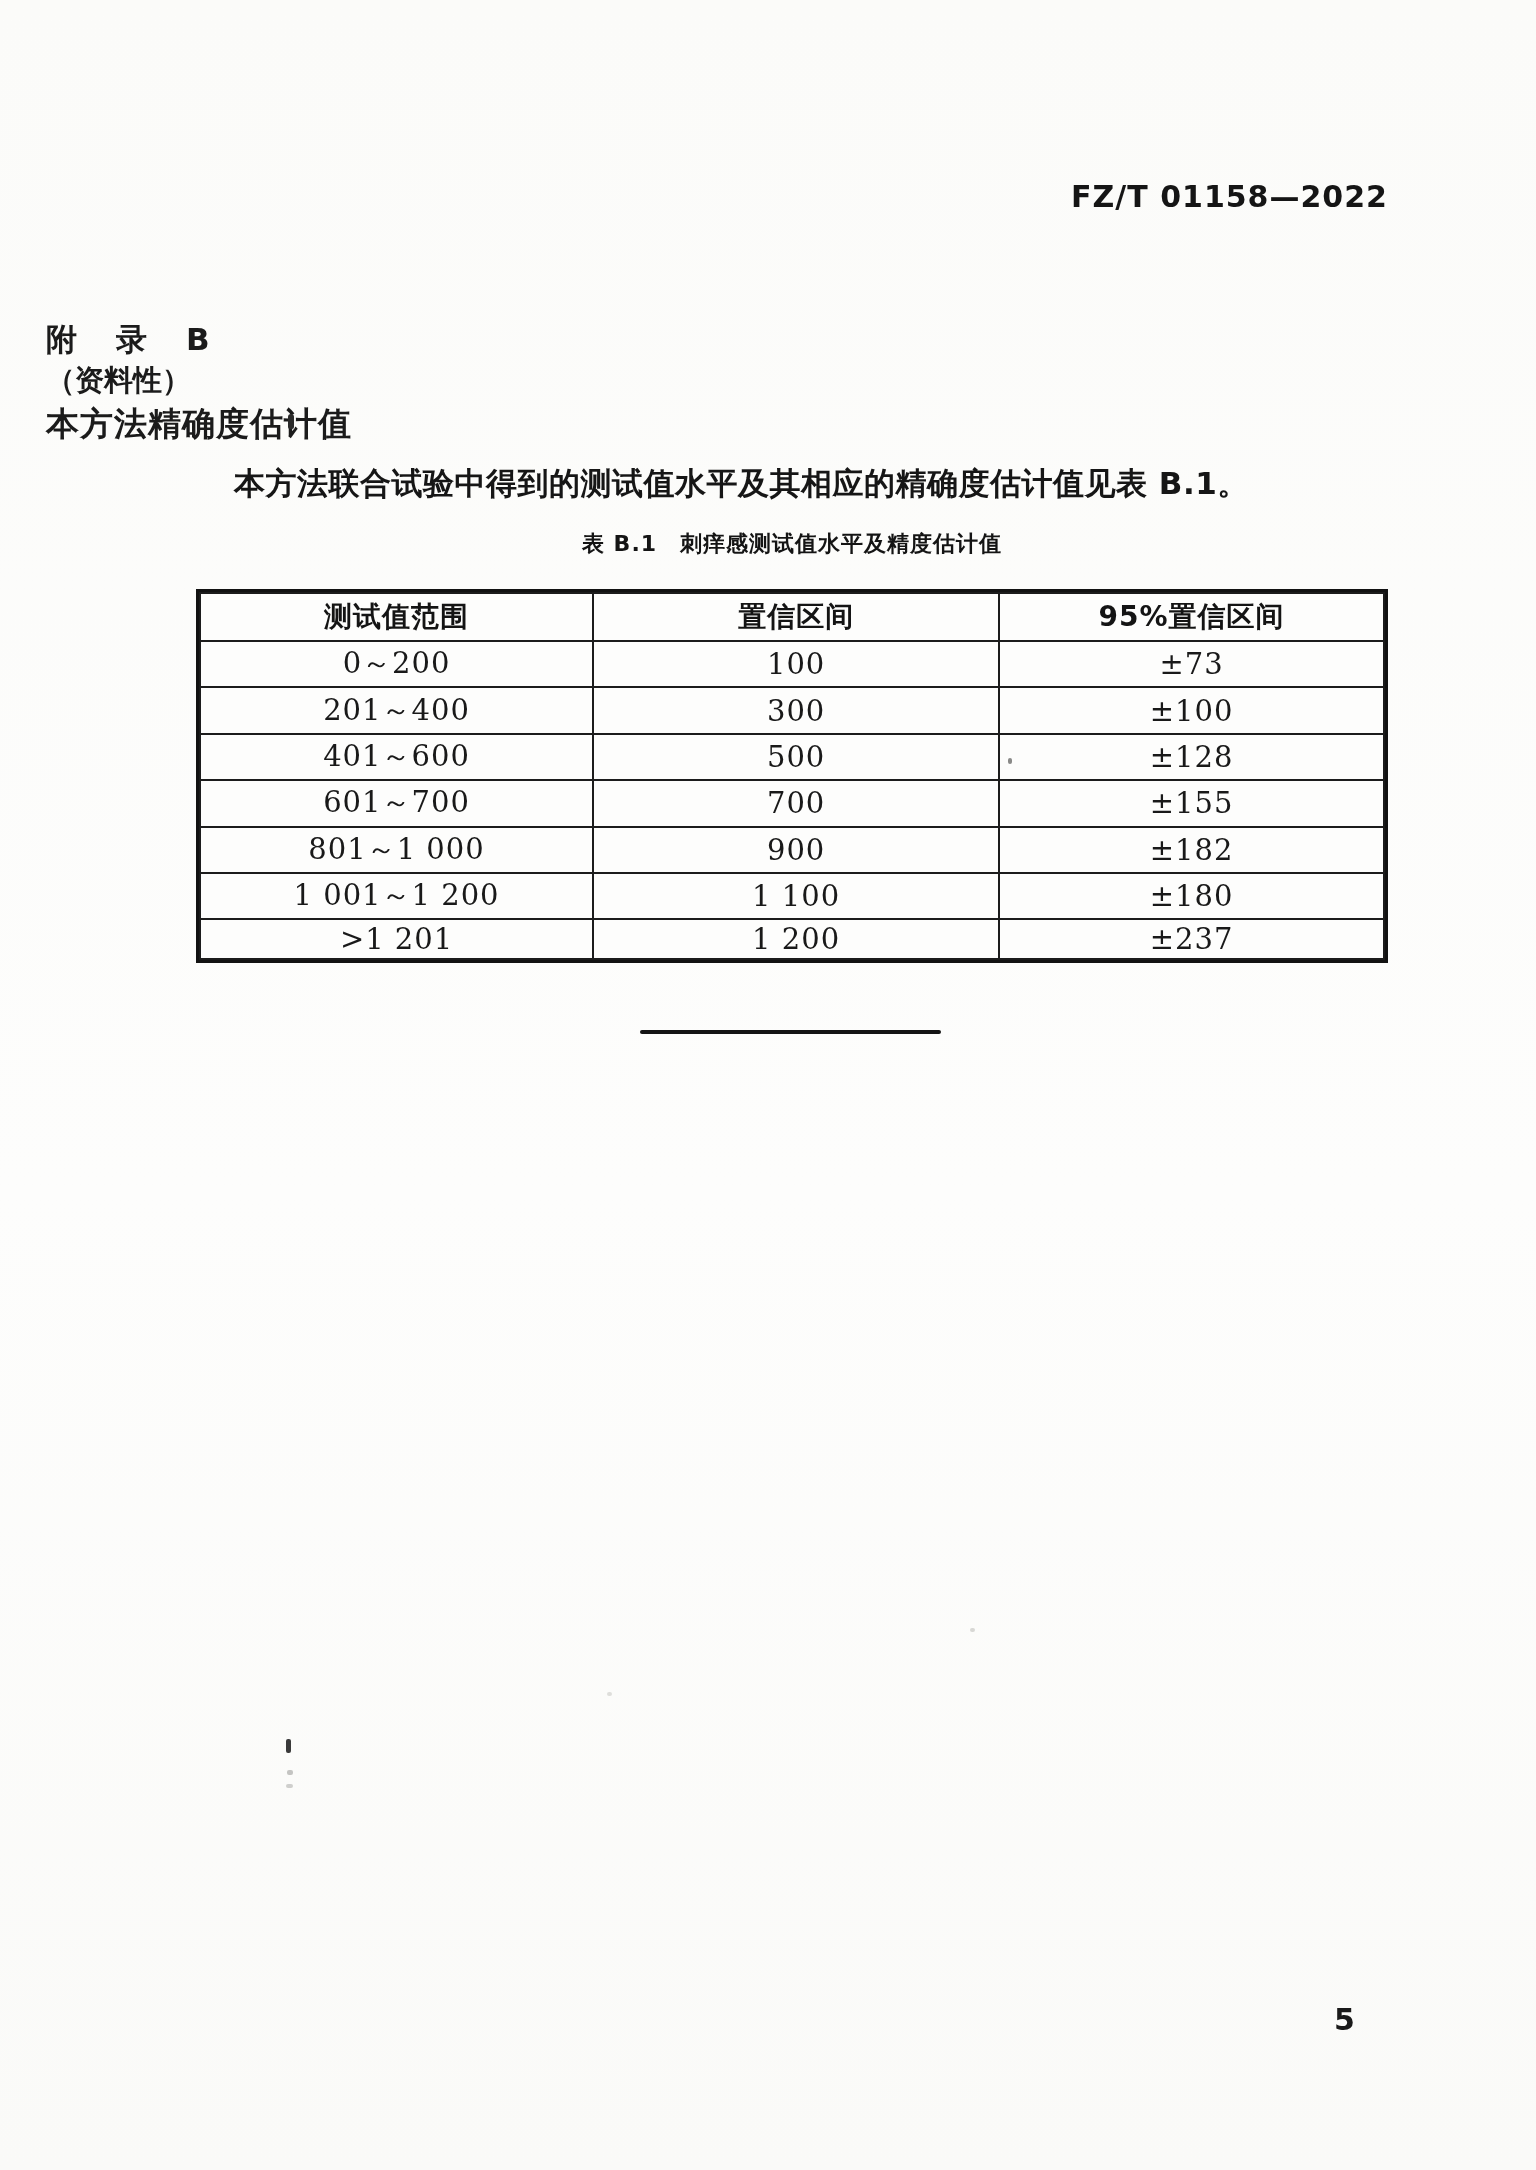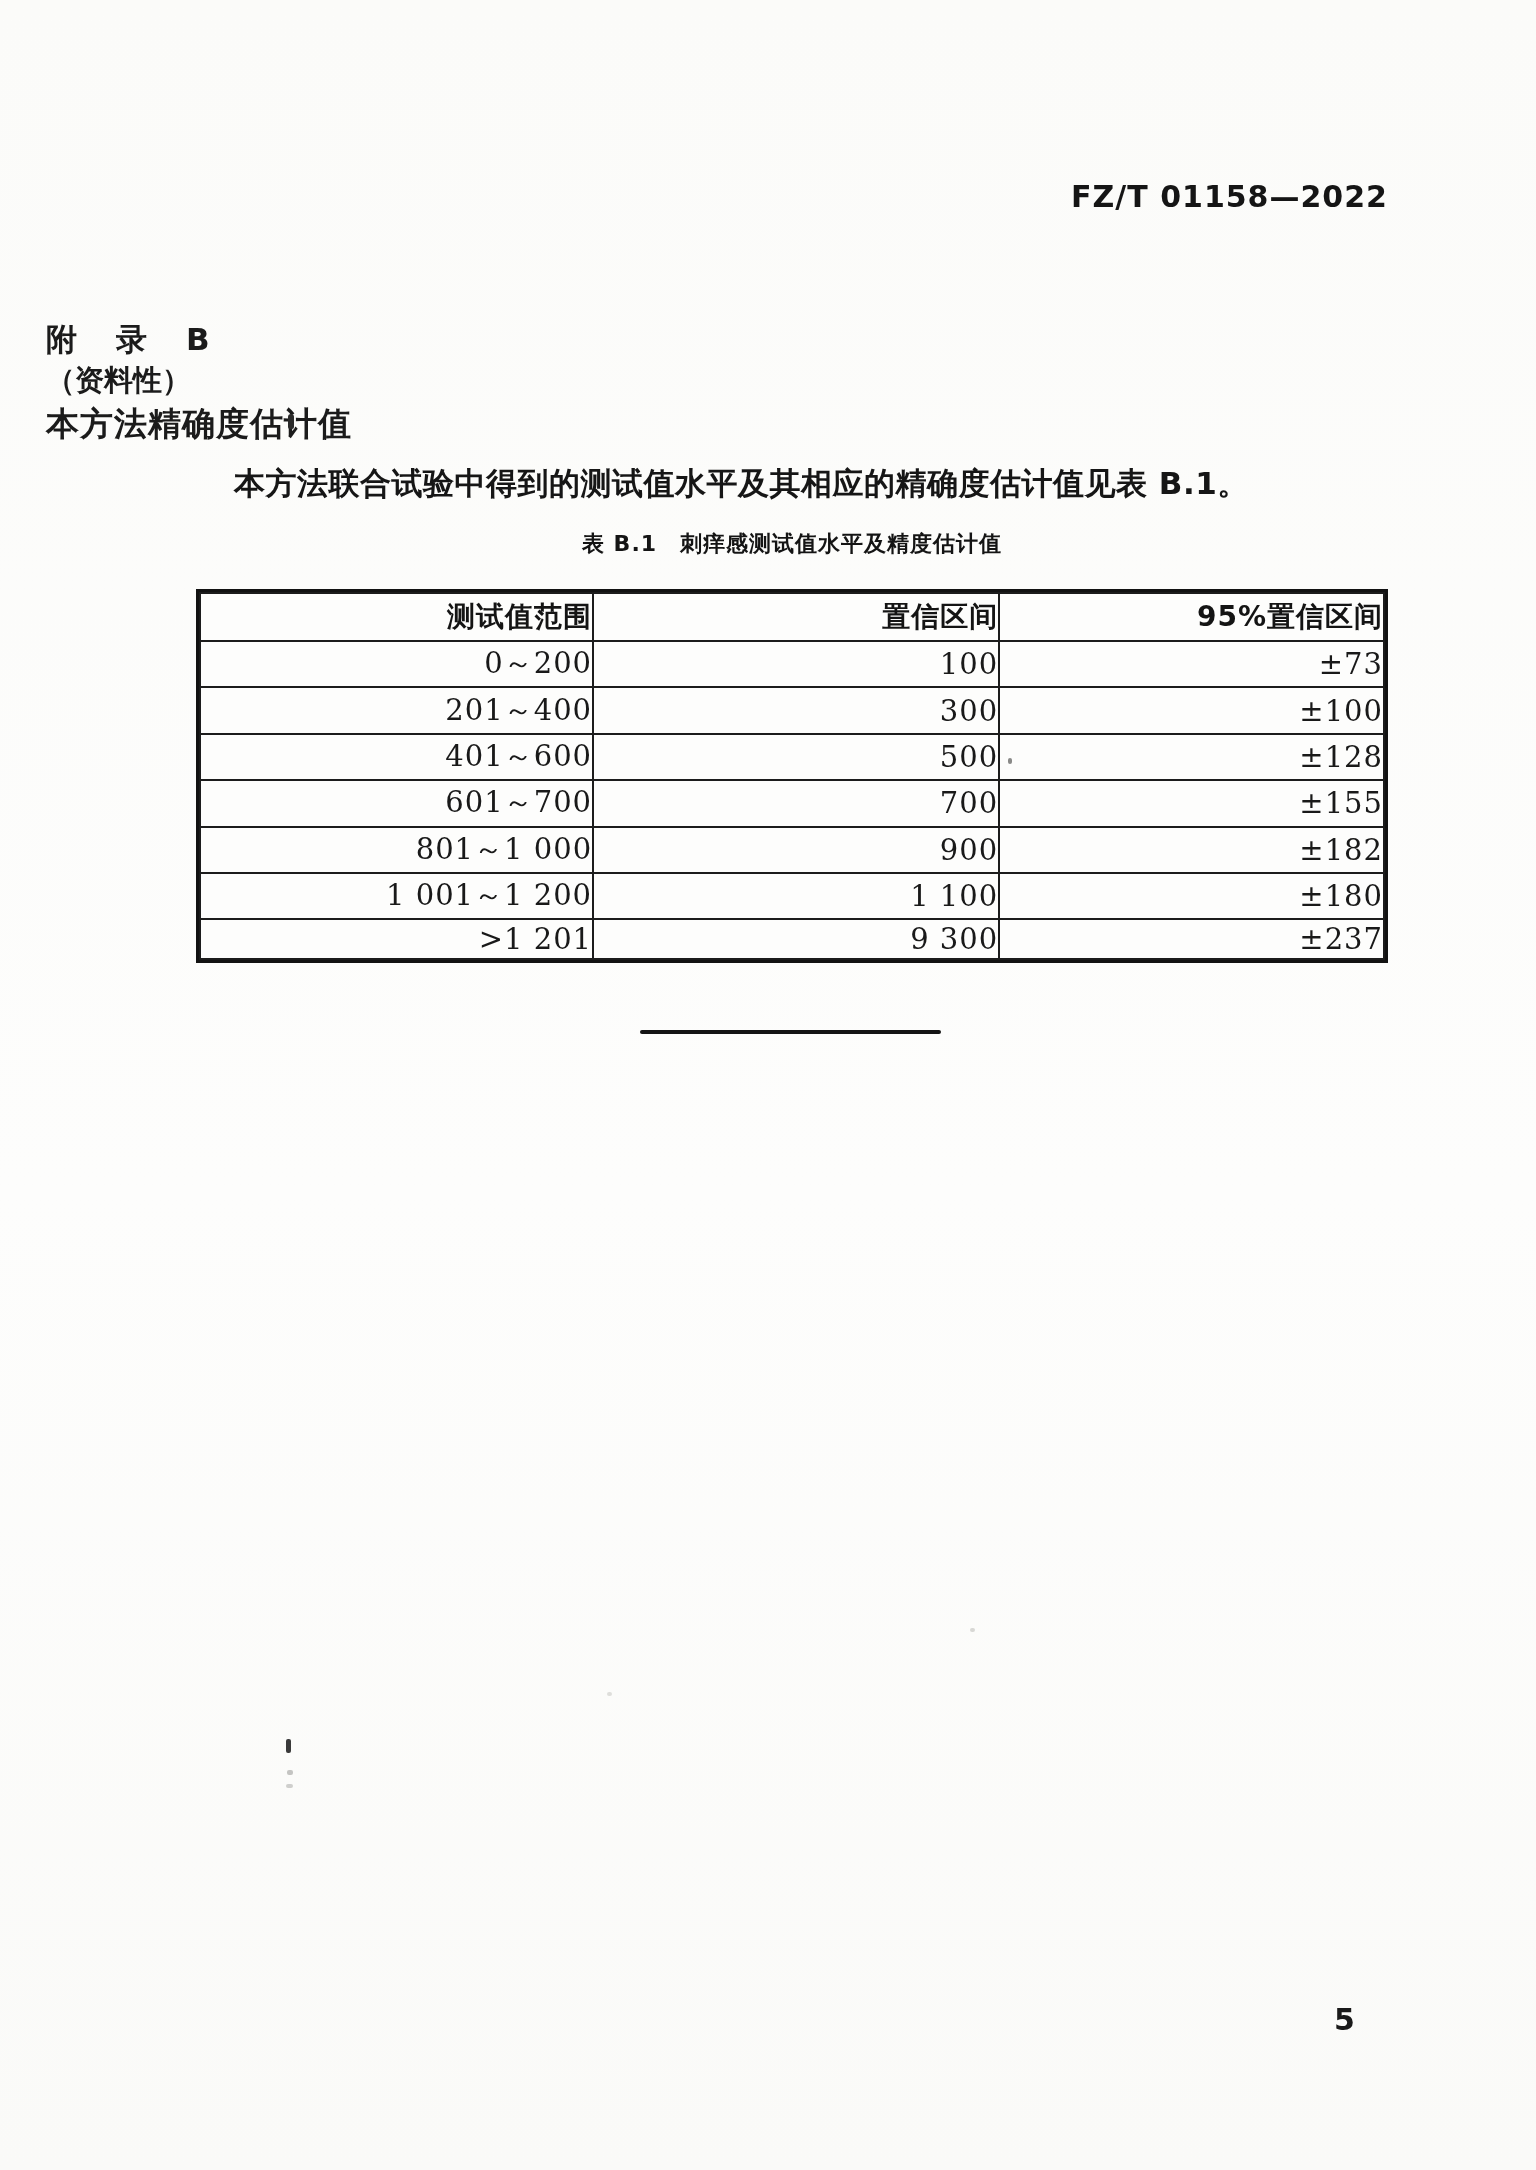--- a/index.html
+++ b/index.html
@@ -97,21 +97,21 @@
     height: 100%;
     border-collapse: collapse;
     table-layout: fixed;
   }
   table.b-table col.c1 { width: 33.2%; }
   table.b-table col.c2 { width: 34.3%; }
   table.b-table col.c3 { width: 32.5%; }
   table.b-table th,
   table.b-table td {
     border: 2px solid #1c1c1c;
-    text-align: right;
+    text-align: center;
     vertical-align: middle;
     padding: 0;
   }
   table.b-table thead tr { height: 48px; }
   table.b-table th {
     font-family: "DejaVu Sans", sans-serif;
     font-size: 28px;
     font-weight: bold;
     letter-spacing: 1px;
     color: #141414;
@@ -213,21 +213,21 @@
           <td>900</td>
           <td>±182</td>
         </tr>
         <tr>
           <td>1 001～1 200</td>
           <td>1 100</td>
           <td>±180</td>
         </tr>
         <tr>
           <td>&gt;1 201</td>
-          <td>9 300</td>
+          <td>1 200</td>
           <td>±237</td>
         </tr>
       </tbody>
     </table>
   </div>
 
   <div class="end-line"></div>
 
   <div class="page-number">5</div>
 

